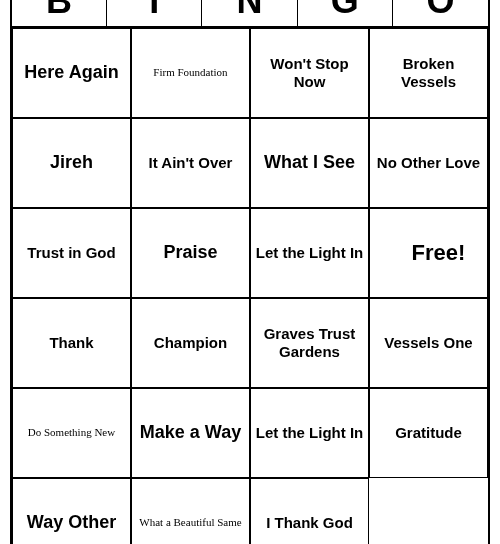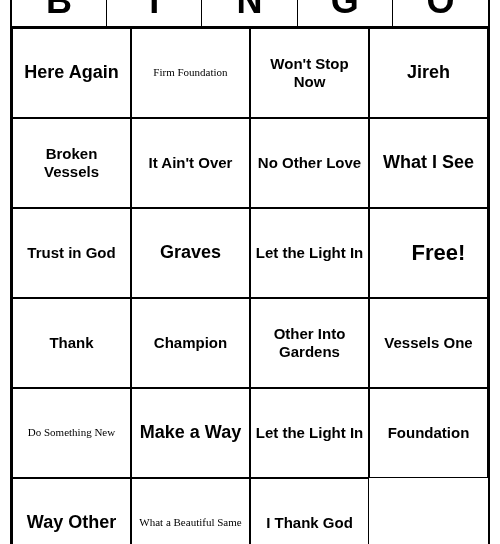--- a/index.html
+++ b/index.html
@@ -74,34 +74,34 @@
   <div class="bingo-header-cell">B</div>
       <div class="bingo-header-cell">I</div>
       <div class="bingo-header-cell">N</div>
       <div class="bingo-header-cell">G</div>
       <div class="bingo-header-cell">O</div>
     </div>
   <div class="bingo-grid">
   <div class="bingo-cell large">Here Again</div>
       <div class="bingo-cell small">Firm Foundation</div>
       <div class="bingo-cell medium">Won't Stop Now</div>
+      <div class="bingo-cell medium">Broken Vessels</div>
       <div class="bingo-cell large">Jireh</div>
-      <div class="bingo-cell medium">Broken Vessels</div>
       <div class="bingo-cell medium">It Ain't Over</div>
+      <div class="bingo-cell large">What I See</div>
       <div class="bingo-cell medium">No Other Love</div>
-      <div class="bingo-cell large">What I See</div>
       <div class="bingo-cell medium">Trust in God</div>
-      <div class="bingo-cell large">Graves</div>
+      <div class="bingo-cell large">Praise</div>
       <div class="bingo-cell medium">Let the Light In</div>
       <div class="bingo-cell free">Free!</div>
       <div class="bingo-cell medium">Thank</div>
       <div class="bingo-cell medium">Champion</div>
-      <div class="bingo-cell medium">Other Into Gardens</div>
+      <div class="bingo-cell medium">Graves Trust Gardens</div>
       <div class="bingo-cell medium">Vessels One</div>
       <div class="bingo-cell small">Do Something New</div>
       <div class="bingo-cell large">Make a Way</div>
       <div class="bingo-cell medium">Let the Light In</div>
-      <div class="bingo-cell medium">Foundation</div>
+      <div class="bingo-cell medium">Gratitude</div>
       <div class="bingo-cell large">Way Other</div>
       <div class="bingo-cell small">What a Beautiful Same</div>
       <div class="bingo-cell medium">I Thank God</div>
     </div>
 </div>
 
 </body></html>

